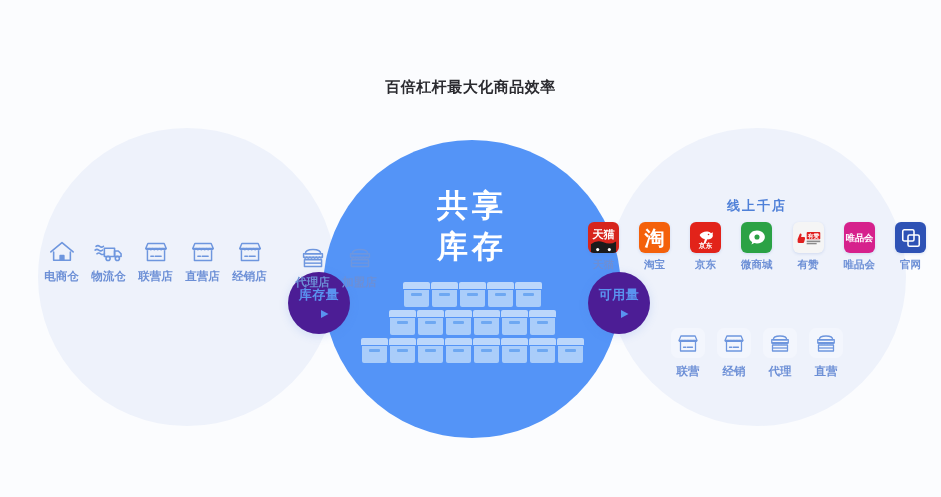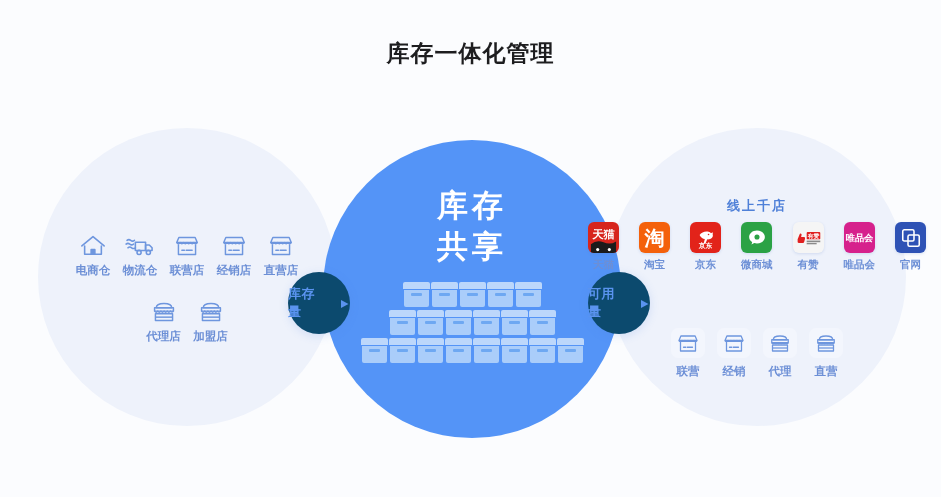--- a/index.html
+++ b/index.html
@@ -56,38 +56,38 @@
     position:relative;
   }
   .box .body::after{
     content:"";position:absolute;left:7px;top:3px;width:11px;height:3px;
     background:#6ea8f2;border-radius:1px;
   }
 
   
   .badge{
     position:absolute;width:62px;height:62px;border-radius:50%;
-    background:#0c4a6e;box-shadow:0 2px 10px rgba(80,130,220,.18);
-    display:flex;flex-direction:row;align-items:center;
+    background:#4c1d95;box-shadow:0 2px 10px rgba(80,130,220,.18);
+    display:flex;flex-direction:column;align-items:center;
     justify-content:center;gap:3px;
   }
   #badge-stock{left:288px;top:272px;}
   #badge-available{left:588px;top:272px;}
   .badge-label{
     font-size:13px;font-weight:bold;color:#5a93ef;letter-spacing:.5px;
   }
   .badge-arrow{
     width:22px;height:12px;position:relative;margin-top:1px;
   }
   .badge-arrow svg{display:block;}
 
   
   #left-cluster{
     position:absolute;left:38px;top:224px;width:298px;
-    display:flex;flex-direction:column;align-items:center;
+    display:flex;flex-direction:row;align-items:center;gap:16px;
   }
   .icon-row{display:flex;justify-content:center;}
   .icon-cell{
     display:flex;flex-direction:column;align-items:center;width:47px;
   }
   .icon-cell .glyph{height:34px;display:flex;align-items:flex-end;justify-content:center;}
   .icon-cell .cap{
     margin-top:5px;font-size:11.5px;color:#6c8fd6;
     font-weight:bold;white-space:nowrap;letter-spacing:0;
   }
@@ -128,29 +128,29 @@
   }
   .store-cap{
     margin-top:6px;font-size:11.5px;color:#6c8fd6;font-weight:bold;white-space:nowrap;
   }
 </style>
 </head>
 <body>
 
 <div id="stage">
 
-  <div class="title">库存一体化管理</div>
+  <div class="subtitle">百倍杠杆最大化商品效率</div>
 
   <div class="side-circle" id="left-circle"></div>
   <div class="side-circle" id="right-circle"></div>
   <div id="center-circle"></div>
 
   <div class="center-text">
+    <div>共享</div>
     <div>库存</div>
-    <div>共享</div>
   </div>
 
   <div id="pyramid">
       <div class="box-row">
         <div class="box">
           <div class="lid"></div>
           <div class="body"></div>
         </div>
         <div class="box">
           <div class="lid"></div>
@@ -290,33 +290,33 @@
         <div class="icon-cell">
           <div class="glyph">
             <svg viewBox="0 0 32 28" width="28" height="24" fill="none" stroke="#6e96de" stroke-width="1.7" stroke-linejoin="round">
               <path d="M4 10 L6.5 4 h19 L28 10 z"></path>
               <path d="M4 10 q2 2.6 4 0 q2 2.6 4 0 q2 2.6 4 0 q2 2.6 4 0 q2 2.6 4 0 q2 2.6 4 0"></path>
               <path d="M6 12 v12 h20 v-12"></path>
               <path d="M10 19 h3" stroke-linecap="round"></path>
               <path d="M15 19 h7" stroke-linecap="round"></path>
             </svg>
           </div>
-          <div class="cap">经销店</div>
+          <div class="cap">直营店</div>
         </div>
         <div class="icon-cell">
           <div class="glyph">
             <svg viewBox="0 0 32 28" width="28" height="24" fill="none" stroke="#6e96de" stroke-width="1.7" stroke-linejoin="round">
               <path d="M4 10 L6.5 4 h19 L28 10 z"></path>
               <path d="M4 10 q2 2.6 4 0 q2 2.6 4 0 q2 2.6 4 0 q2 2.6 4 0 q2 2.6 4 0 q2 2.6 4 0"></path>
               <path d="M6 12 v12 h20 v-12"></path>
               <path d="M10 19 h3" stroke-linecap="round"></path>
               <path d="M15 19 h7" stroke-linecap="round"></path>
             </svg>
           </div>
-          <div class="cap">直营店</div>
+          <div class="cap">经销店</div>
         </div>
       </div>
     <div class="icon-row" id="left-row2">
         <div class="icon-cell">
           <div class="glyph">
             <svg viewBox="0 0 32 28" width="28" height="24" fill="none" stroke="#6e96de" stroke-width="1.7" stroke-linejoin="round">
               <path d="M7 9 q0 -5 9 -5 q9 0 9 5 z"></path>
               <path d="M5 9 h22 v4 H5 z"></path>
               <path d="M5 13 q2 2.4 3.7 0 q1.8 2.4 3.7 0 q1.8 2.4 3.7 0 q1.8 2.4 3.7 0 q1.8 2.4 3.7 0 q1.5 2 3.5 0"></path>
               <path d="M6 16 h20 v8 H6 z"></path>

